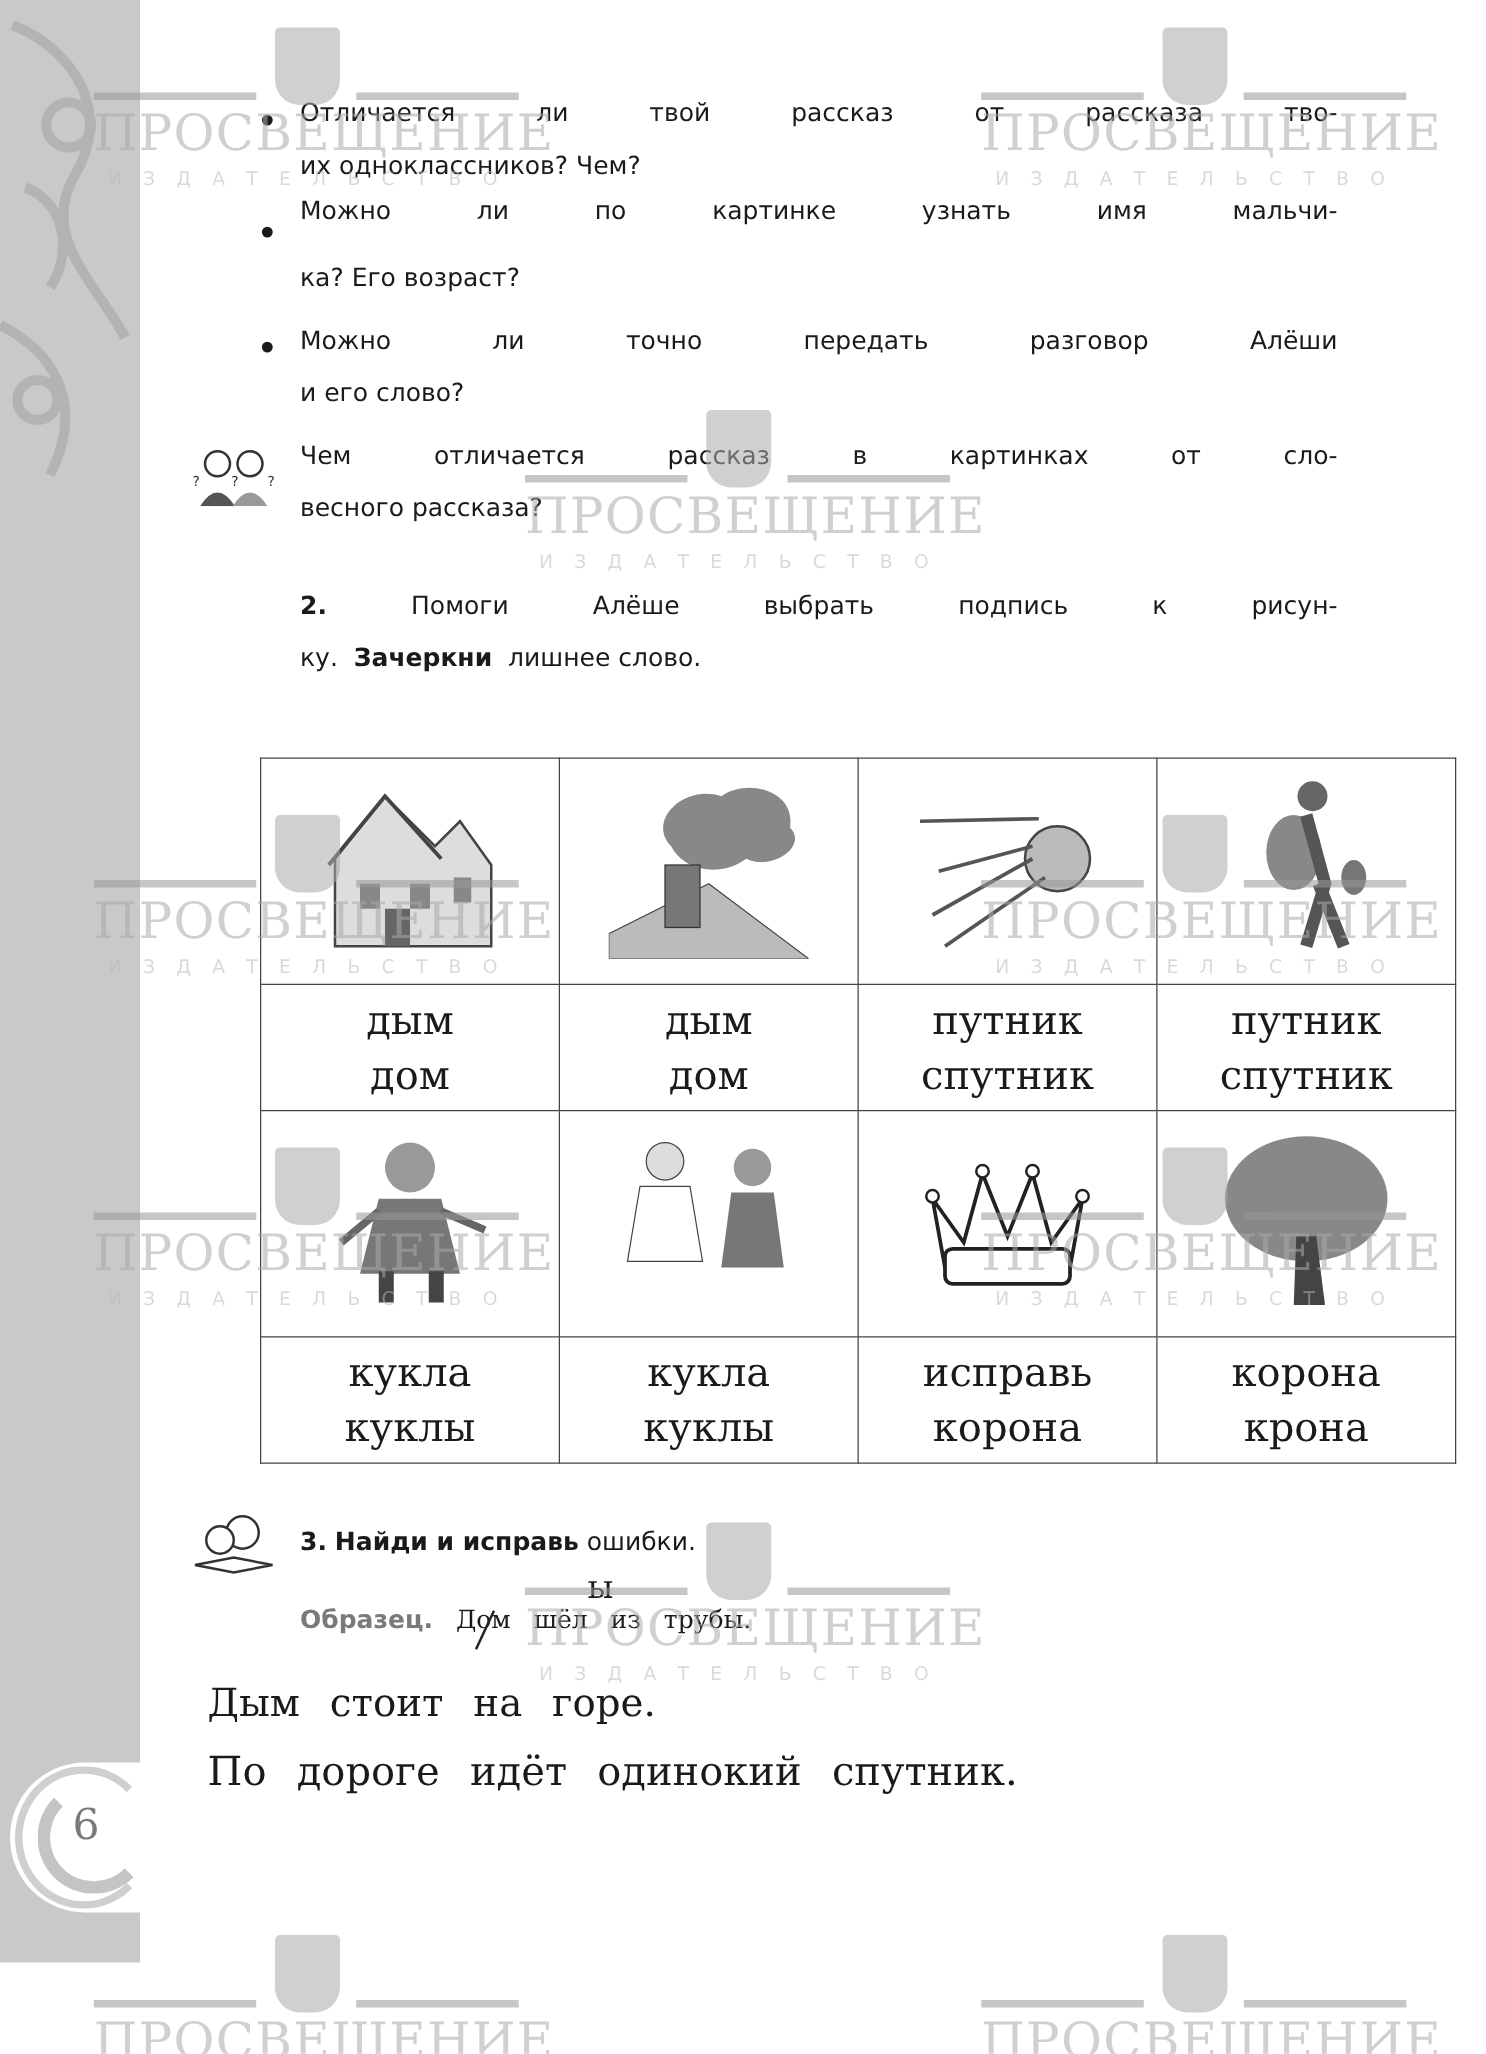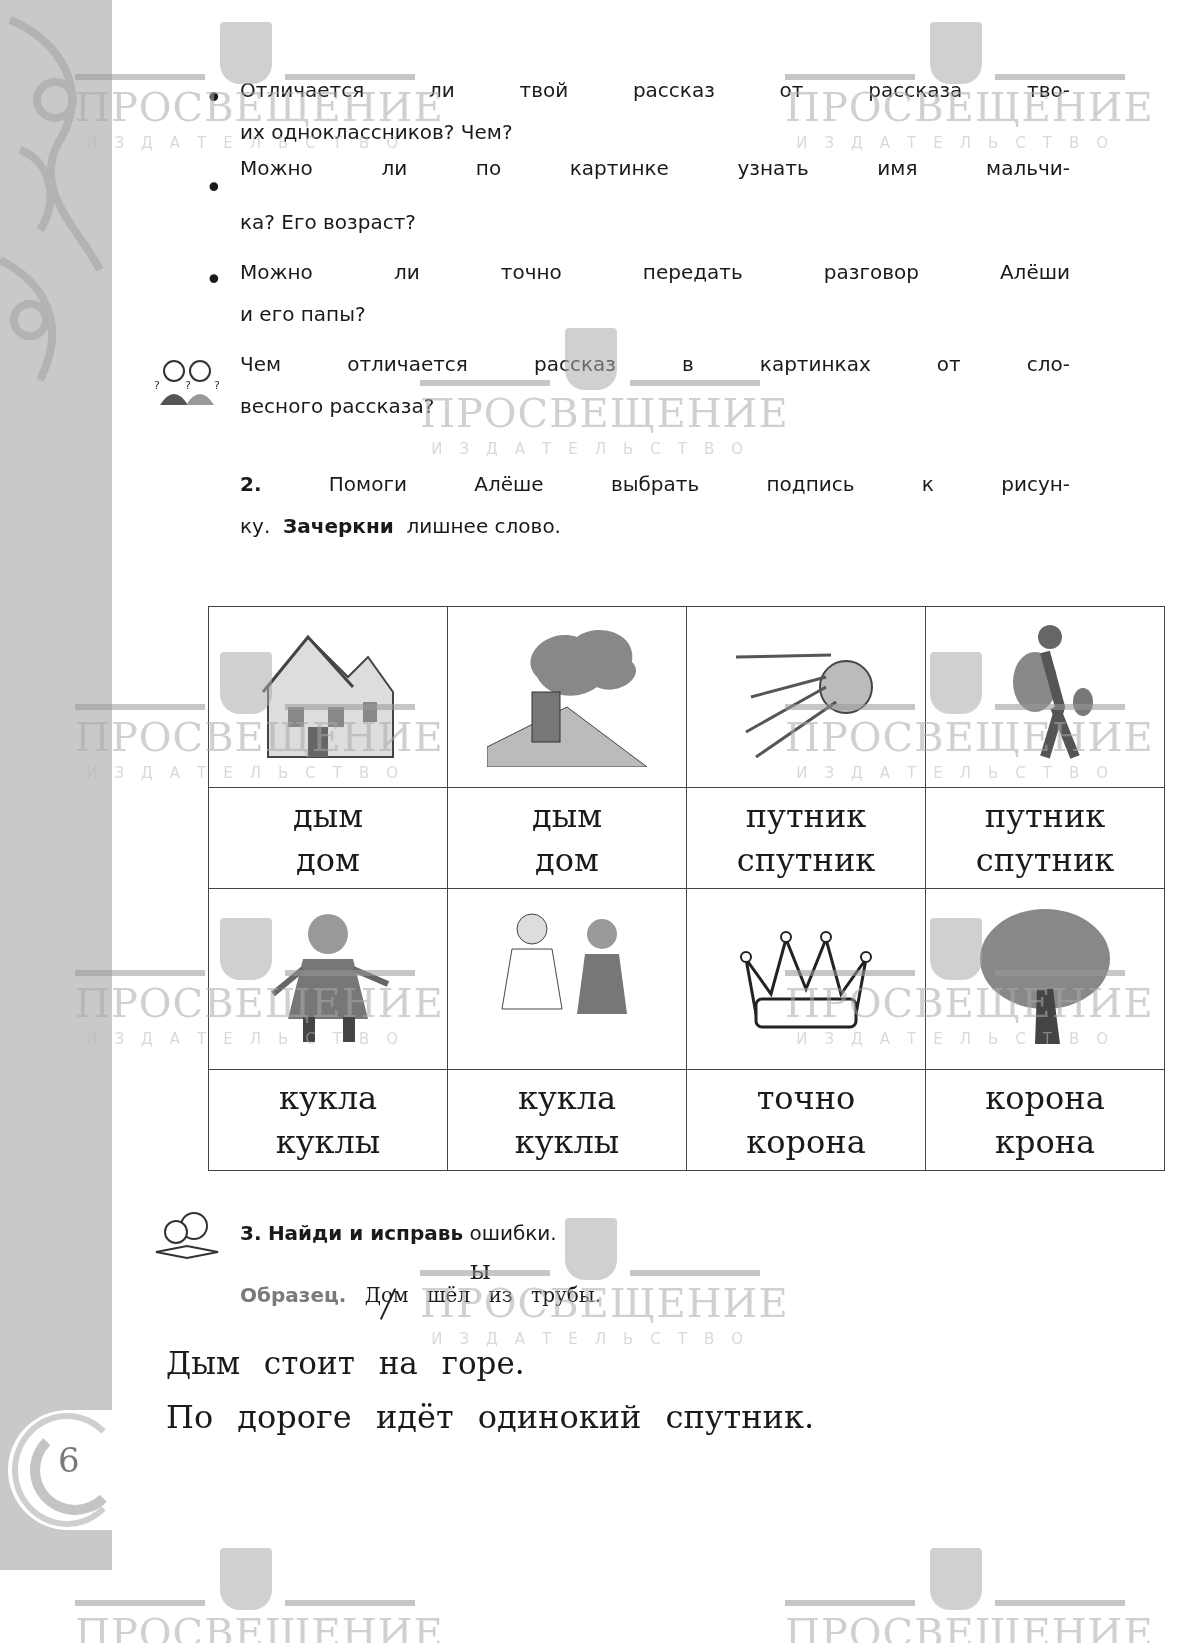--- a/index.html
+++ b/index.html
@@ -62,21 +62,21 @@
   <span class="bullet" style="top:80px">•</span>
   <div class="line" style="top:78px;width:830px">Отличается ли твой рассказ от рассказа тво-</div>
   <div class="line left" style="top:120px">их одноклассников? Чем?</div>
 
   <span class="bullet" style="top:170px">•</span>
   <div class="line" style="top:156px;width:830px">Можно ли по картинке узнать имя мальчи-</div>
   <div class="line left" style="top:210px">ка? Его возраст?</div>
 
   <span class="bullet" style="top:262px">•</span>
   <div class="line" style="top:260px;width:830px">Можно ли точно передать разговор Алёши</div>
-  <div class="line left" style="top:302px">и его папы?</div>
+  <div class="line left" style="top:302px">и его слово?</div>
 </div>
 
 <svg class="icon" style="left:152px;top:355px" width="70" height="50" viewBox="0 0 70 50">
   <circle cx="22" cy="16" r="10" fill="#fff" stroke="#333" stroke-width="2"></circle>
   <path d="M8 50 Q22 28 36 50Z" fill="#555"></path>
   <circle cx="48" cy="16" r="10" fill="#fff" stroke="#333" stroke-width="2"></circle>
   <path d="M34 50 Q48 28 62 50Z" fill="#999"></path>
   <text x="2" y="34" font-size="11" fill="#333">?</text>
   <text x="33" y="34" font-size="11" fill="#333">?</text>
   <text x="62" y="34" font-size="11" fill="#333">?</text>
@@ -193,21 +193,21 @@
   <tr class="word-row">
     <td>
           <div>кукла</div>
           <div>куклы</div>
         </td>
     <td>
           <div>кукла</div>
           <div>куклы</div>
         </td>
     <td>
-          <div>точно</div>
+          <div>исправь</div>
           <div>корона</div>
         </td>
     <td>
           <div>корона</div>
           <div>крона</div>
         </td>
   </tr>
 </tbody>
   </table>
 

